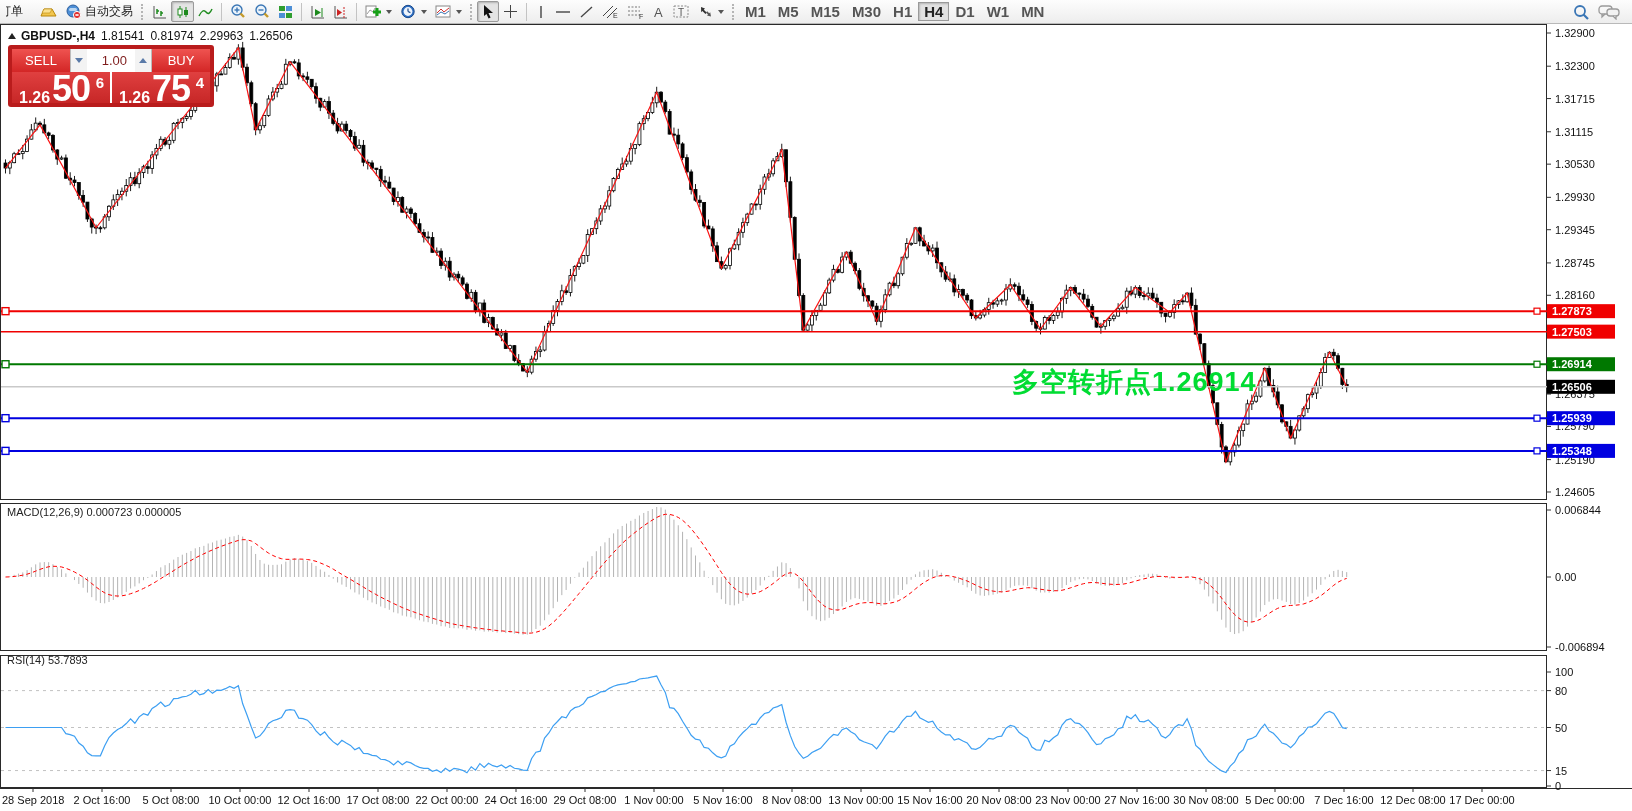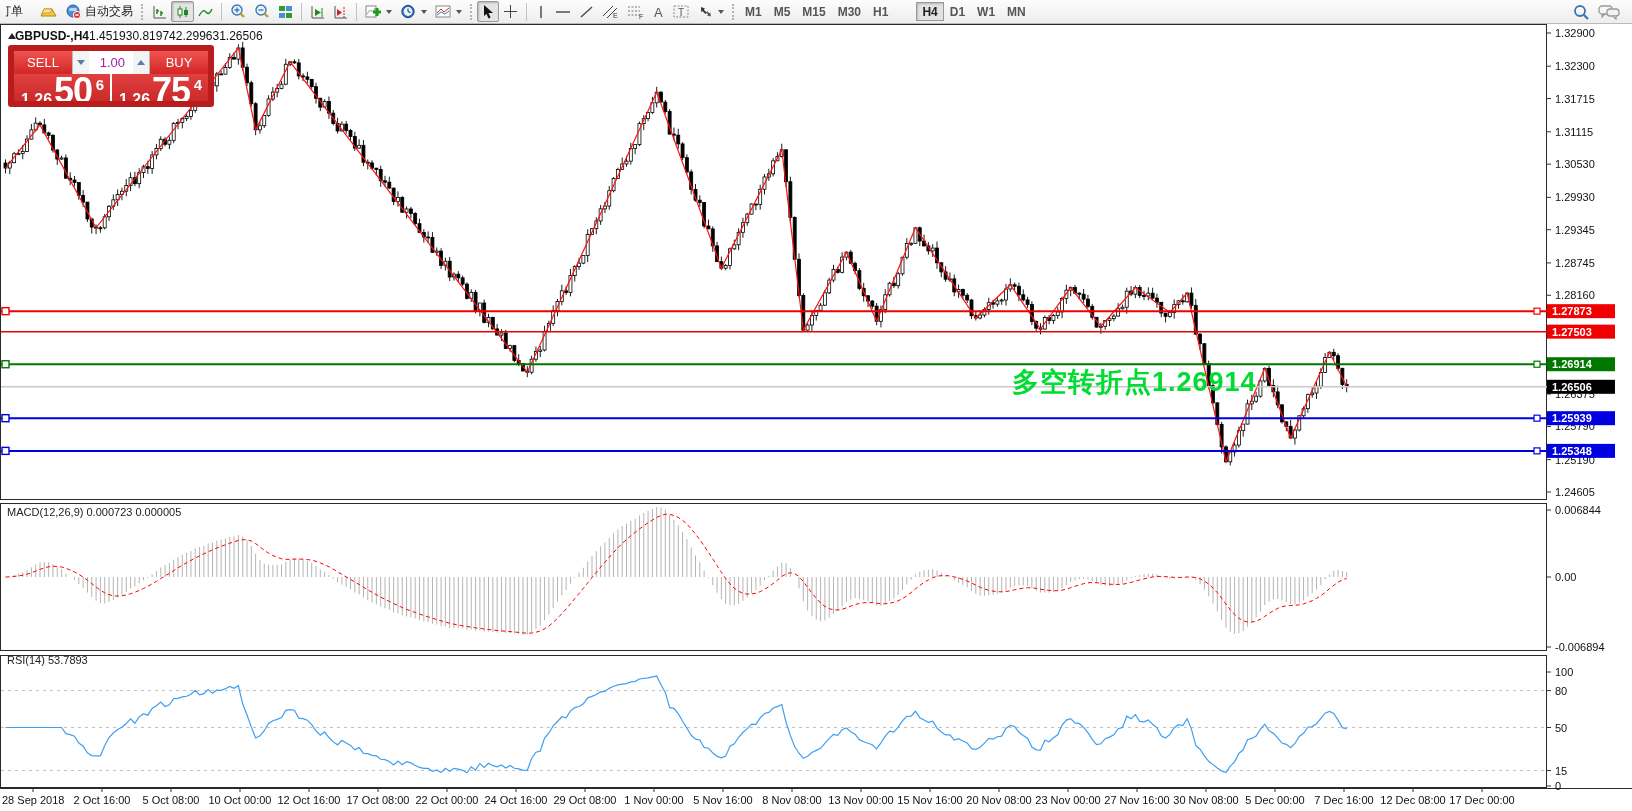--- a/index.html
+++ b/index.html
@@ -8,52 +8,52 @@
 
   
   #toolbar { position:absolute; left:0; top:0; width:1632px; height:24px;
     background:linear-gradient(#fdfdfd,#ededed); border-bottom:1px solid #b9b9b9;
     display:flex; align-items:center; padding:0 2px; }
   .tb-btn { display:inline-flex; align-items:center; gap:3px; height:21px;
     padding:0 3px; border:1px solid transparent; border-radius:2px;
     font-size:12px; color:#222; cursor:default; }
   .tb-btn.pressed { border:1px solid #9a9a9a; background:#e4e4e4;
     box-shadow:inset 1px 1px 2px rgba(0,0,0,.22); }
-  .tf-btn { font-size:12px; font-weight:bold; color:#555; padding:0 5px; height:19px;
+  .tf-btn { font-size:15px; font-weight:bold; color:#555; padding:0 5px; height:19px;
     display:inline-flex; align-items:center; border:1px solid transparent; }
   .tf-btn.pressed { border:1px solid #9a9a9a; background:#e2e2e2;
-    box-shadow:inset 1px 1px 2px rgba(0,0,0,.2); color:#222;margin-left:22px; }
+    box-shadow:inset 1px 1px 2px rgba(0,0,0,.2); color:#222; }
   .sep { width:1px; height:18px; background:#c3c3c3; margin:0 4px; }
   .grip { width:3px; height:16px; border-left:2px dotted #b5b5b5; margin:0 4px; }
   .caret { width:0; height:0; border-left:3px solid transparent;
     border-right:3px solid transparent; border-top:4px solid #555; margin-left:2px; }
   .clip-first { display:inline-block; overflow:hidden; width:26px; white-space:nowrap; }
   .clip-first span { display:inline-block; margin-left:-7px; }
   #tb-right { margin-left:auto; display:flex; align-items:center; gap:8px; padding-right:10px; }
 
   
   #chart-title { position:absolute; left:8px; top:29px; font-size:12px; color:#111;
-    display:flex; align-items:center; z-index:5; }
+    display:flex; align-items:center; gap:6px; z-index:5; }
   #chart-title .tri { width:0; height:0; border-left:4px solid transparent;
     border-right:4px solid transparent; border-bottom:6px solid #222; margin-right:-1px; }
   #chart-title b { font-weight:bold; }
 
   #one-click { position:absolute; left:8px; top:45px; width:206px; height:62px;
-    z-index:6; border:6px solid #b91c1c; background:#fff; border-radius:3px; overflow:hidden; }
+    z-index:6; border:4px solid #b91c1c; background:#fff; border-radius:3px; overflow:hidden; }
   .oc-row1 { position:absolute; left:0; top:0; width:100%; height:23px; display:flex; }
   .oc-btn { width:58px; height:23px; background:linear-gradient(#ef5350,#d32626);
     color:#fff; font-size:13px; display:flex; align-items:center; justify-content:center;
     cursor:pointer; }
   .oc-stepper { flex:1; display:flex; border-left:1px solid #bbb; border-right:1px solid #bbb; background:#fff; }
   .oc-step-btn { width:16px; display:flex; align-items:center; justify-content:center;
     background:#f3f3f3; cursor:pointer; }
   .oc-step-btn .up { width:0;height:0;border-left:4px solid transparent;border-right:4px solid transparent;border-bottom:5px solid #5a7aa8; }
   .oc-step-btn .dn { width:0;height:0;border-left:4px solid transparent;border-right:4px solid transparent;border-top:5px solid #5a7aa8; }
   .oc-vol { flex:1; display:flex; align-items:center; justify-content:flex-end;
-    padding-right:8px; font-size:13px; color:#a21caf; }
+    padding-right:8px; font-size:13px; color:#7f1d1d; }
   .oc-row2 { position:absolute; left:0; top:23px; width:100%; height:39px; display:flex; gap:2px; background:#fff; }
   .oc-price { flex:1; position:relative; background:linear-gradient(#e04040,#c02020); color:#fff; }
   .oc-price .sm { position:absolute; left:7px; bottom:4px; font-size:16px; font-weight:bold; }
   .oc-price .big { position:absolute; left:40px; top:-4px; font-size:36px; font-weight:bold; letter-spacing:-1px; }
   .oc-price .sup { position:absolute; right:6px; top:2px; font-size:15px; font-weight:bold; }
 
   #macd-label, #rsi-label { position:absolute; left:7px; font-size:11px; color:#222; z-index:5; }
   #macd-label { top:506px; }
   #rsi-label  { top:654px; }
   #annotation { position:absolute; left:1012px; top:364px; font-size:27px; font-weight:bold;
@@ -1322,21 +1322,21 @@
     <text x="1344" y="804" font-size="11" fill="#111" text-anchor="middle">7 Dec 16:00</text>
     <line x1="1413" y1="788" x2="1413" y2="792" stroke="#333"></line>
     <text x="1413" y="804" font-size="11" fill="#111" text-anchor="middle">12 Dec 08:00</text>
     <line x1="1482" y1="788" x2="1482" y2="792" stroke="#333"></line>
     <text x="1482" y="804" font-size="11" fill="#111" text-anchor="middle">17 Dec 00:00</text>
   </svg>
 
 <div id="chart-title">
   <span class="tri"></span>
   <b>GBPUSD-,H4</b>
-  <span>1.45193</span>
+  <span>1.81541</span>
   <span>0.81974</span>
   <span>2.29963</span>
   <span>1.26506</span>
 </div>
 
 <div id="one-click">
   <div class="oc-row1">
     <div class="oc-btn">SELL</div>
     <div class="oc-stepper">
       <div class="oc-step-btn">

